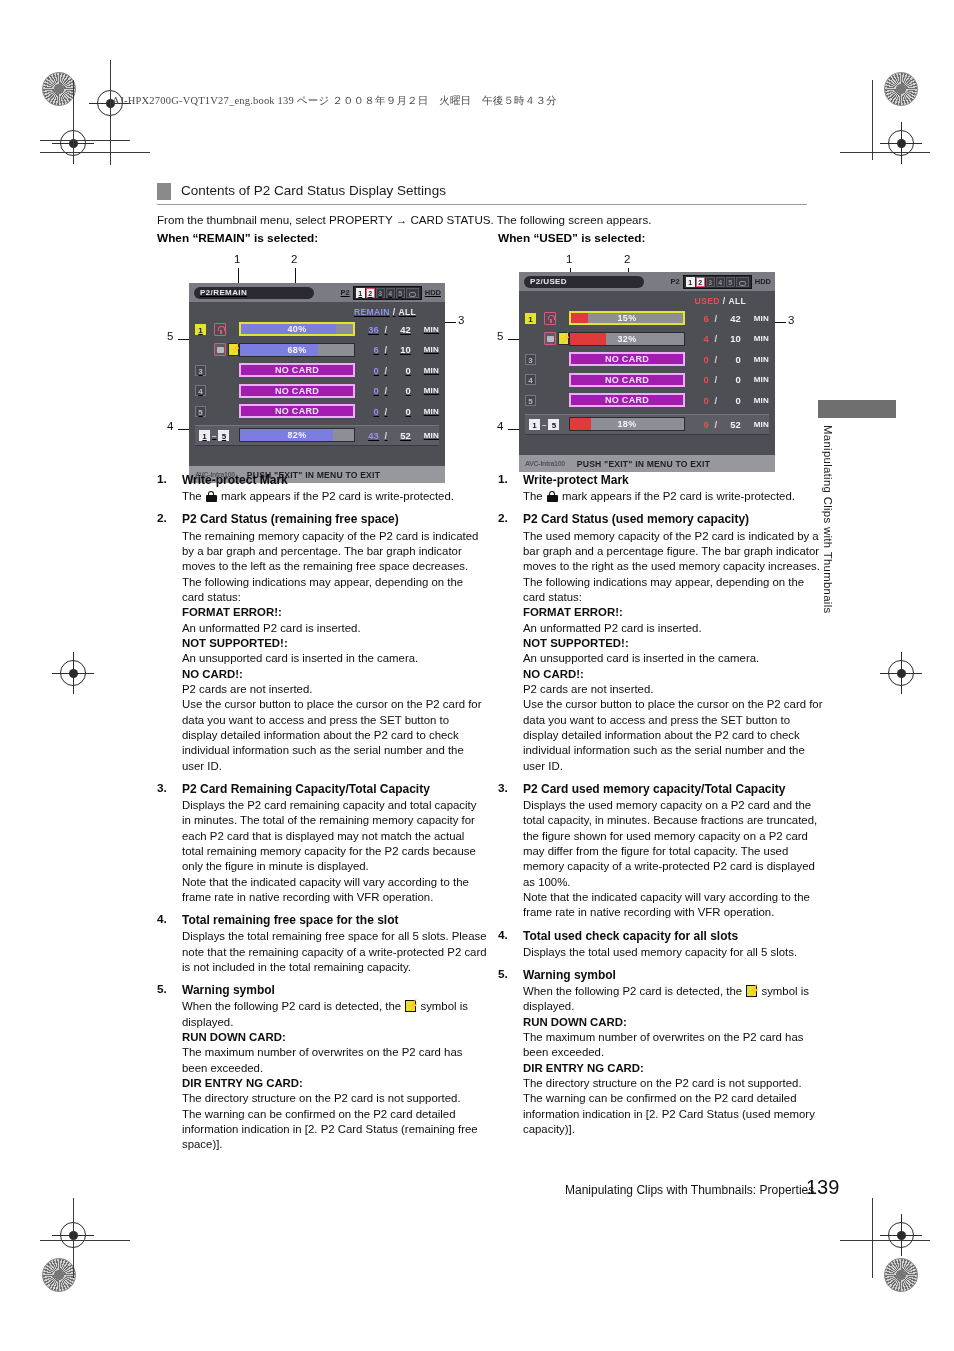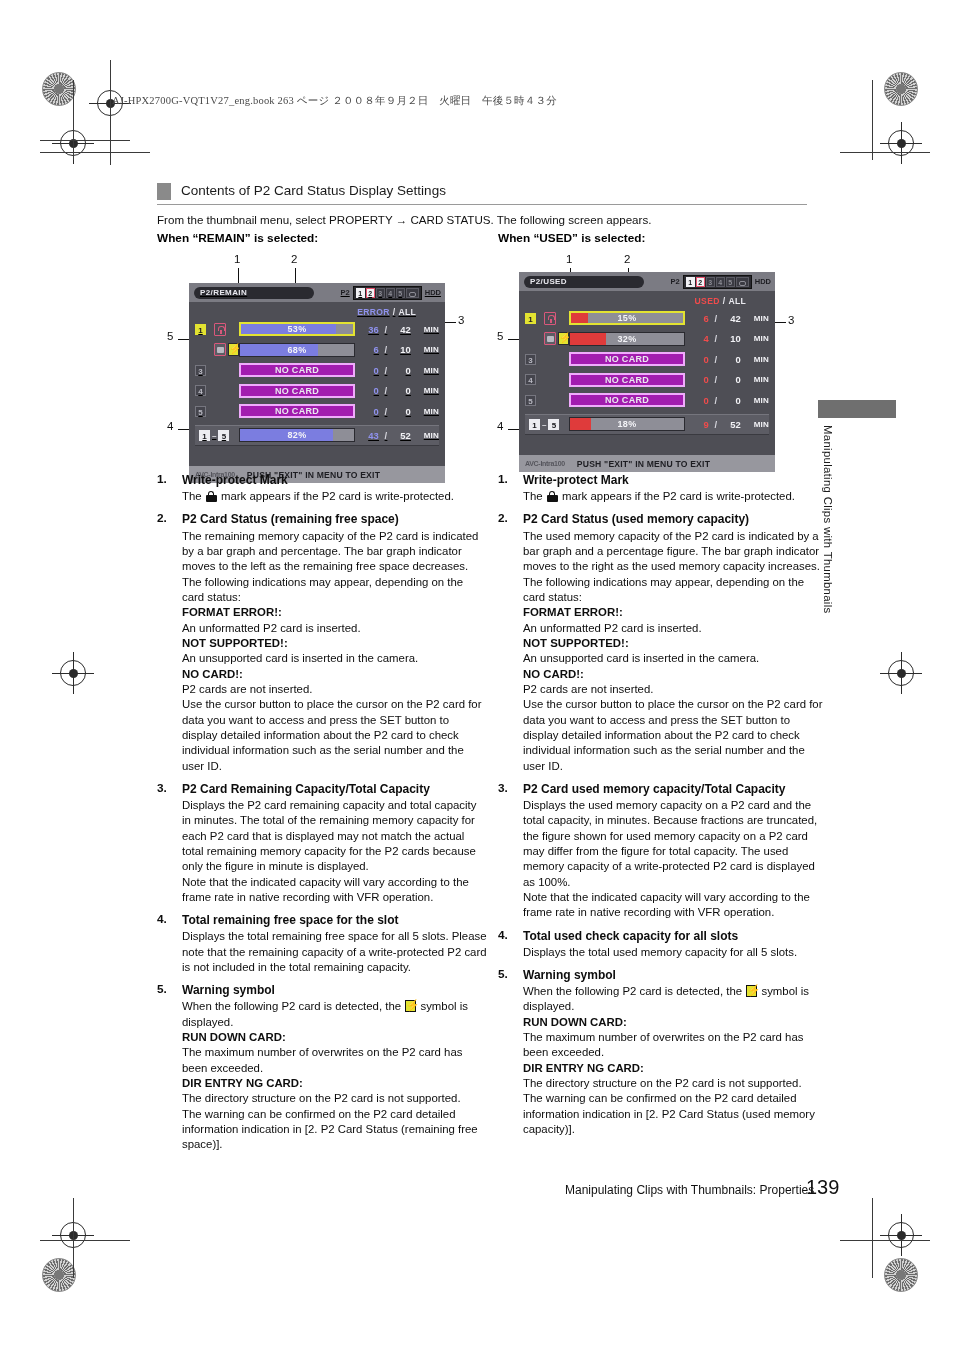--- a/index.html
+++ b/index.html
@@ -305,21 +305,21 @@
   <div class="crop-h" style="left:40px; top:152px; width:110px;"></div>
   <div class="crop-v" style="left:110px; top:60px; height:105px;"></div>
   <div class="crop-h" style="left:40px; top:140px; width:90px;"></div>
   <div class="crop-v" style="left:872px; top:80px; height:80px;"></div>
   <div class="crop-h" style="left:840px; top:152px; width:90px;"></div>
   <div class="crop-v" style="left:73px; top:1198px; height:80px;"></div>
   <div class="crop-h" style="left:40px; top:1240px; width:90px;"></div>
   <div class="crop-v" style="left:872px; top:1198px; height:80px;"></div>
   <div class="crop-h" style="left:840px; top:1240px; width:90px;"></div>
 
-  <div class="book-header">AJ-HPX2700G-VQT1V27_eng.book   263 ページ   ２００８年９月２日　火曜日　午後５時４３分</div>
+  <div class="book-header">AJ-HPX2700G-VQT1V27_eng.book   139 ページ   ２００８年９月２日　火曜日　午後５時４３分</div>
 
   <div class="sec-head-wrap">
     <div class="sec-head">
       <span class="blk"></span>
       <span class="txt">Contents of P2 Card Status Display Settings</span>
     </div>
     <div class="sec-rule"></div>
   </div>
 
   <div class="intro">From the thumbnail menu, select PROPERTY → CARD STATUS. The following screen appears.</div>
@@ -368,35 +368,35 @@
           <span class="mini">4</span>
           <span class="mini">5</span>
           <span class="mini hdd"></span>
         </span>
         <span class="hdd-label">HDD</span>
       </div>
     </div>
 
     <div class="scr-body">
       <div class="col-head">
-        <span class="k-remain">ERROR</span>
+        <span class="k-remain">REMAIN</span>
         <span class="sl">/</span>
         <span class="k-all">ALL</span>
       </div>
 
       <div class="row">
         <span class="badge-cell">
             <span class="badge cur">1</span>
           </span>
         <span class="icon-cell">
             <span class="lock-icon"></span>
           </span>
         <span class="bar sel">
           <span class="fill" style="width:85%"></span>
-          <span class="lbl">53%</span>
+          <span class="lbl">40%</span>
         </span>
         <span class="nums">
           <span class="v">36</span>
           <span class="s">/</span>
           <span class="t">42</span>
           <span class="u">MIN</span>
         </span>
       </div>
 
       <div class="row">

